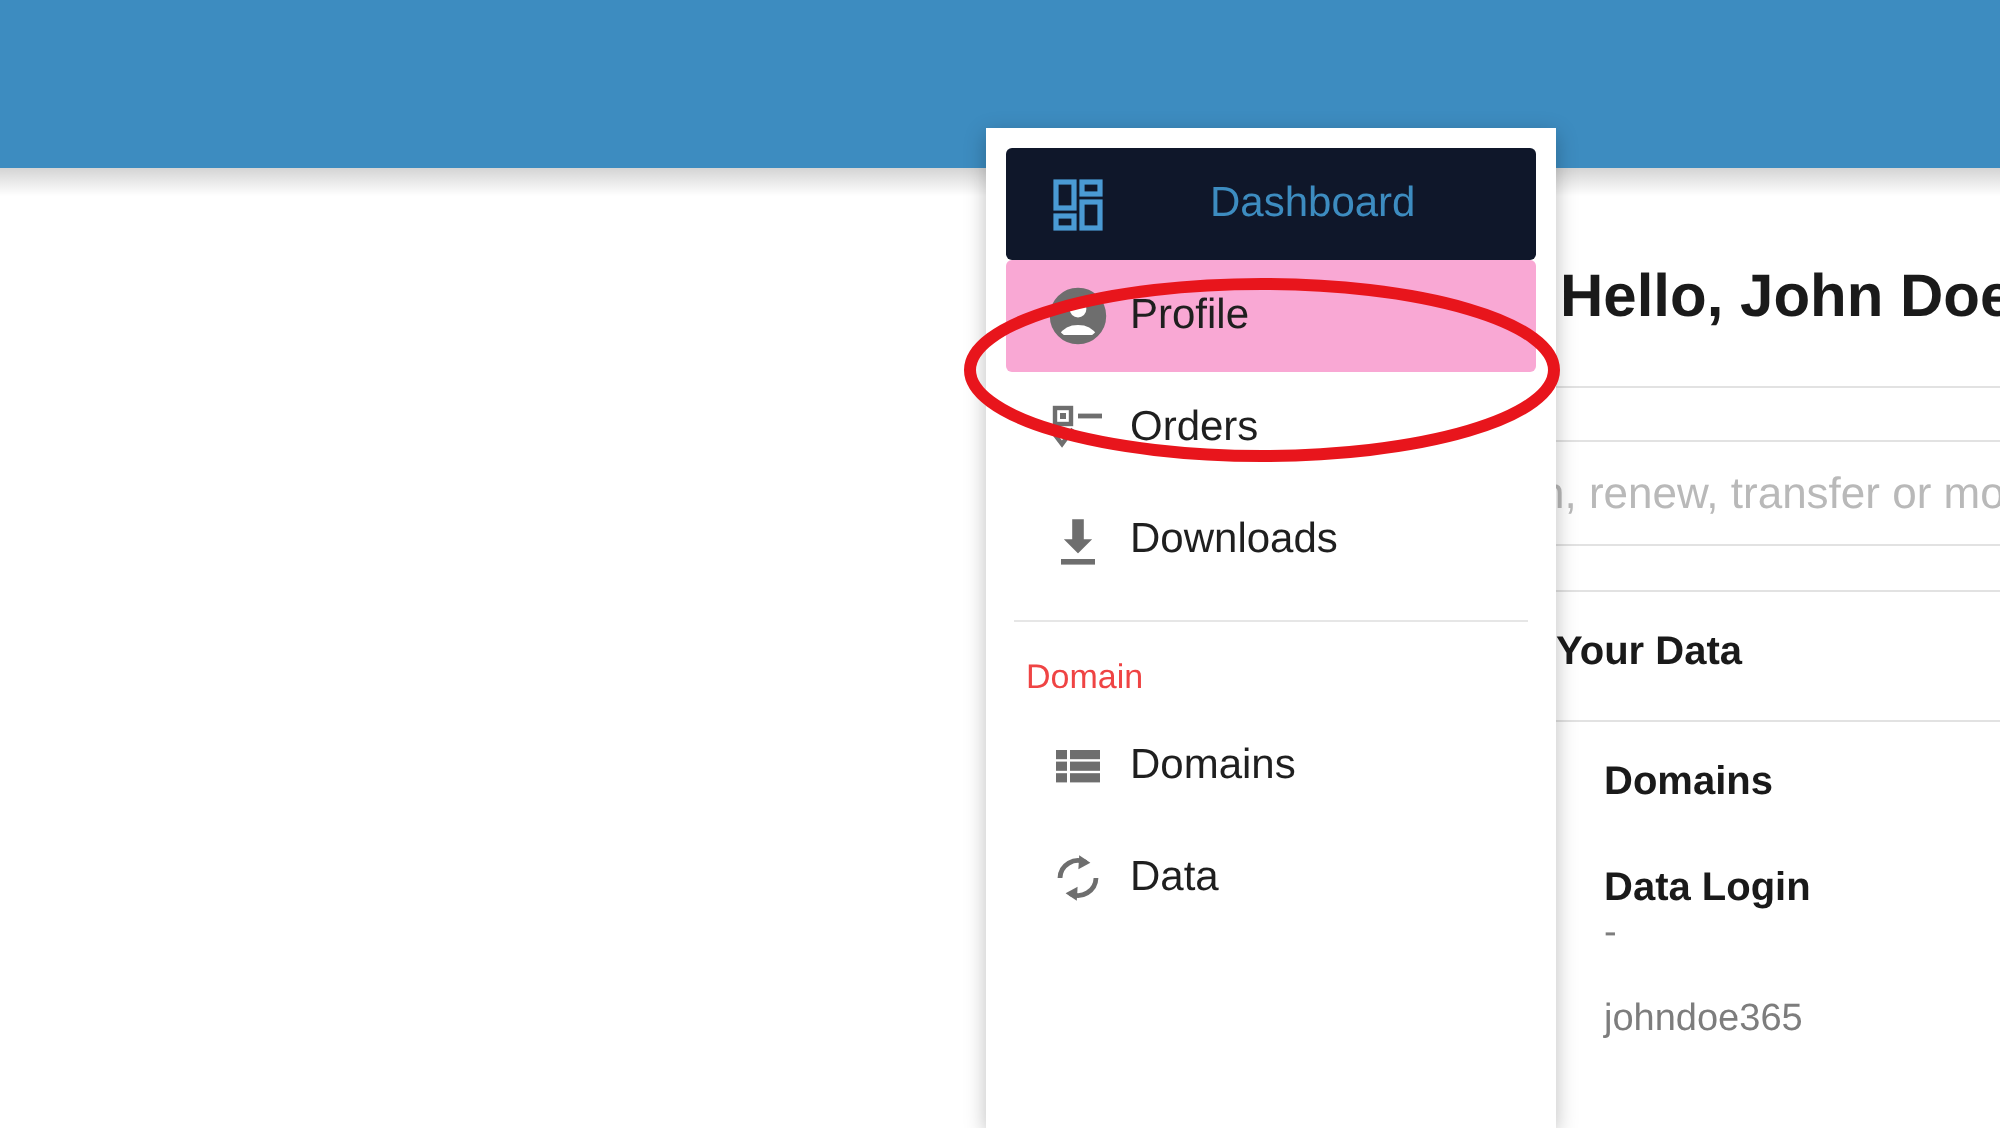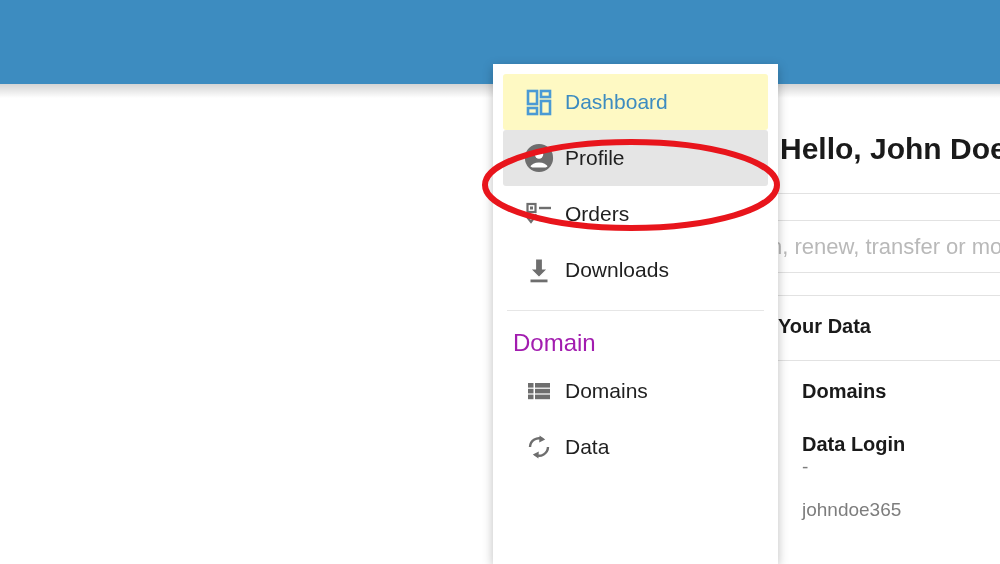--- a/index.html
+++ b/index.html
@@ -158,22 +158,22 @@
   .menu-item {
     position: relative;
     display: flex;
     align-items: center;
     height: 56px;
     margin: 0 10px;
     padding-left: 10px;
     cursor: pointer;
     border-radius: 3px;
   }
-  .menu-item.sel-blue { background: #fef9c3; }
-  .menu-item.sel-gray { background: #e5e5e5; }
+  .menu-item.sel-blue { background: #0f172a; gap: 40px; }
+  .menu-item.sel-gray { background: #f9a8d4; }
 
   .mi-icon {
     width: 52px;
     flex: 0 0 52px;
     display: flex;
     align-items: center;
     justify-content: center;
   }
   .mi-label {
     font-size: 21px;
@@ -183,22 +183,22 @@
   }
   .menu-item.sel-blue .mi-label { color: #3d8cc0; }
 
   .menu-divider {
     height: 1px;
     background: #e6e6e6;
     margin: 12px 14px 0 14px;
   }
 
   .menu-section-label {
-    font-size: 24px;
-    color: #a21caf;
+    font-size: 17px;
+    color: #ef4444;
     padding: 18px 0 6px 20px;
     white-space: nowrap;
   }
 
   
   #annotation {
     position: absolute;
     left: 478px; top: 136px;
     width: 310px;
     height: 102px;

